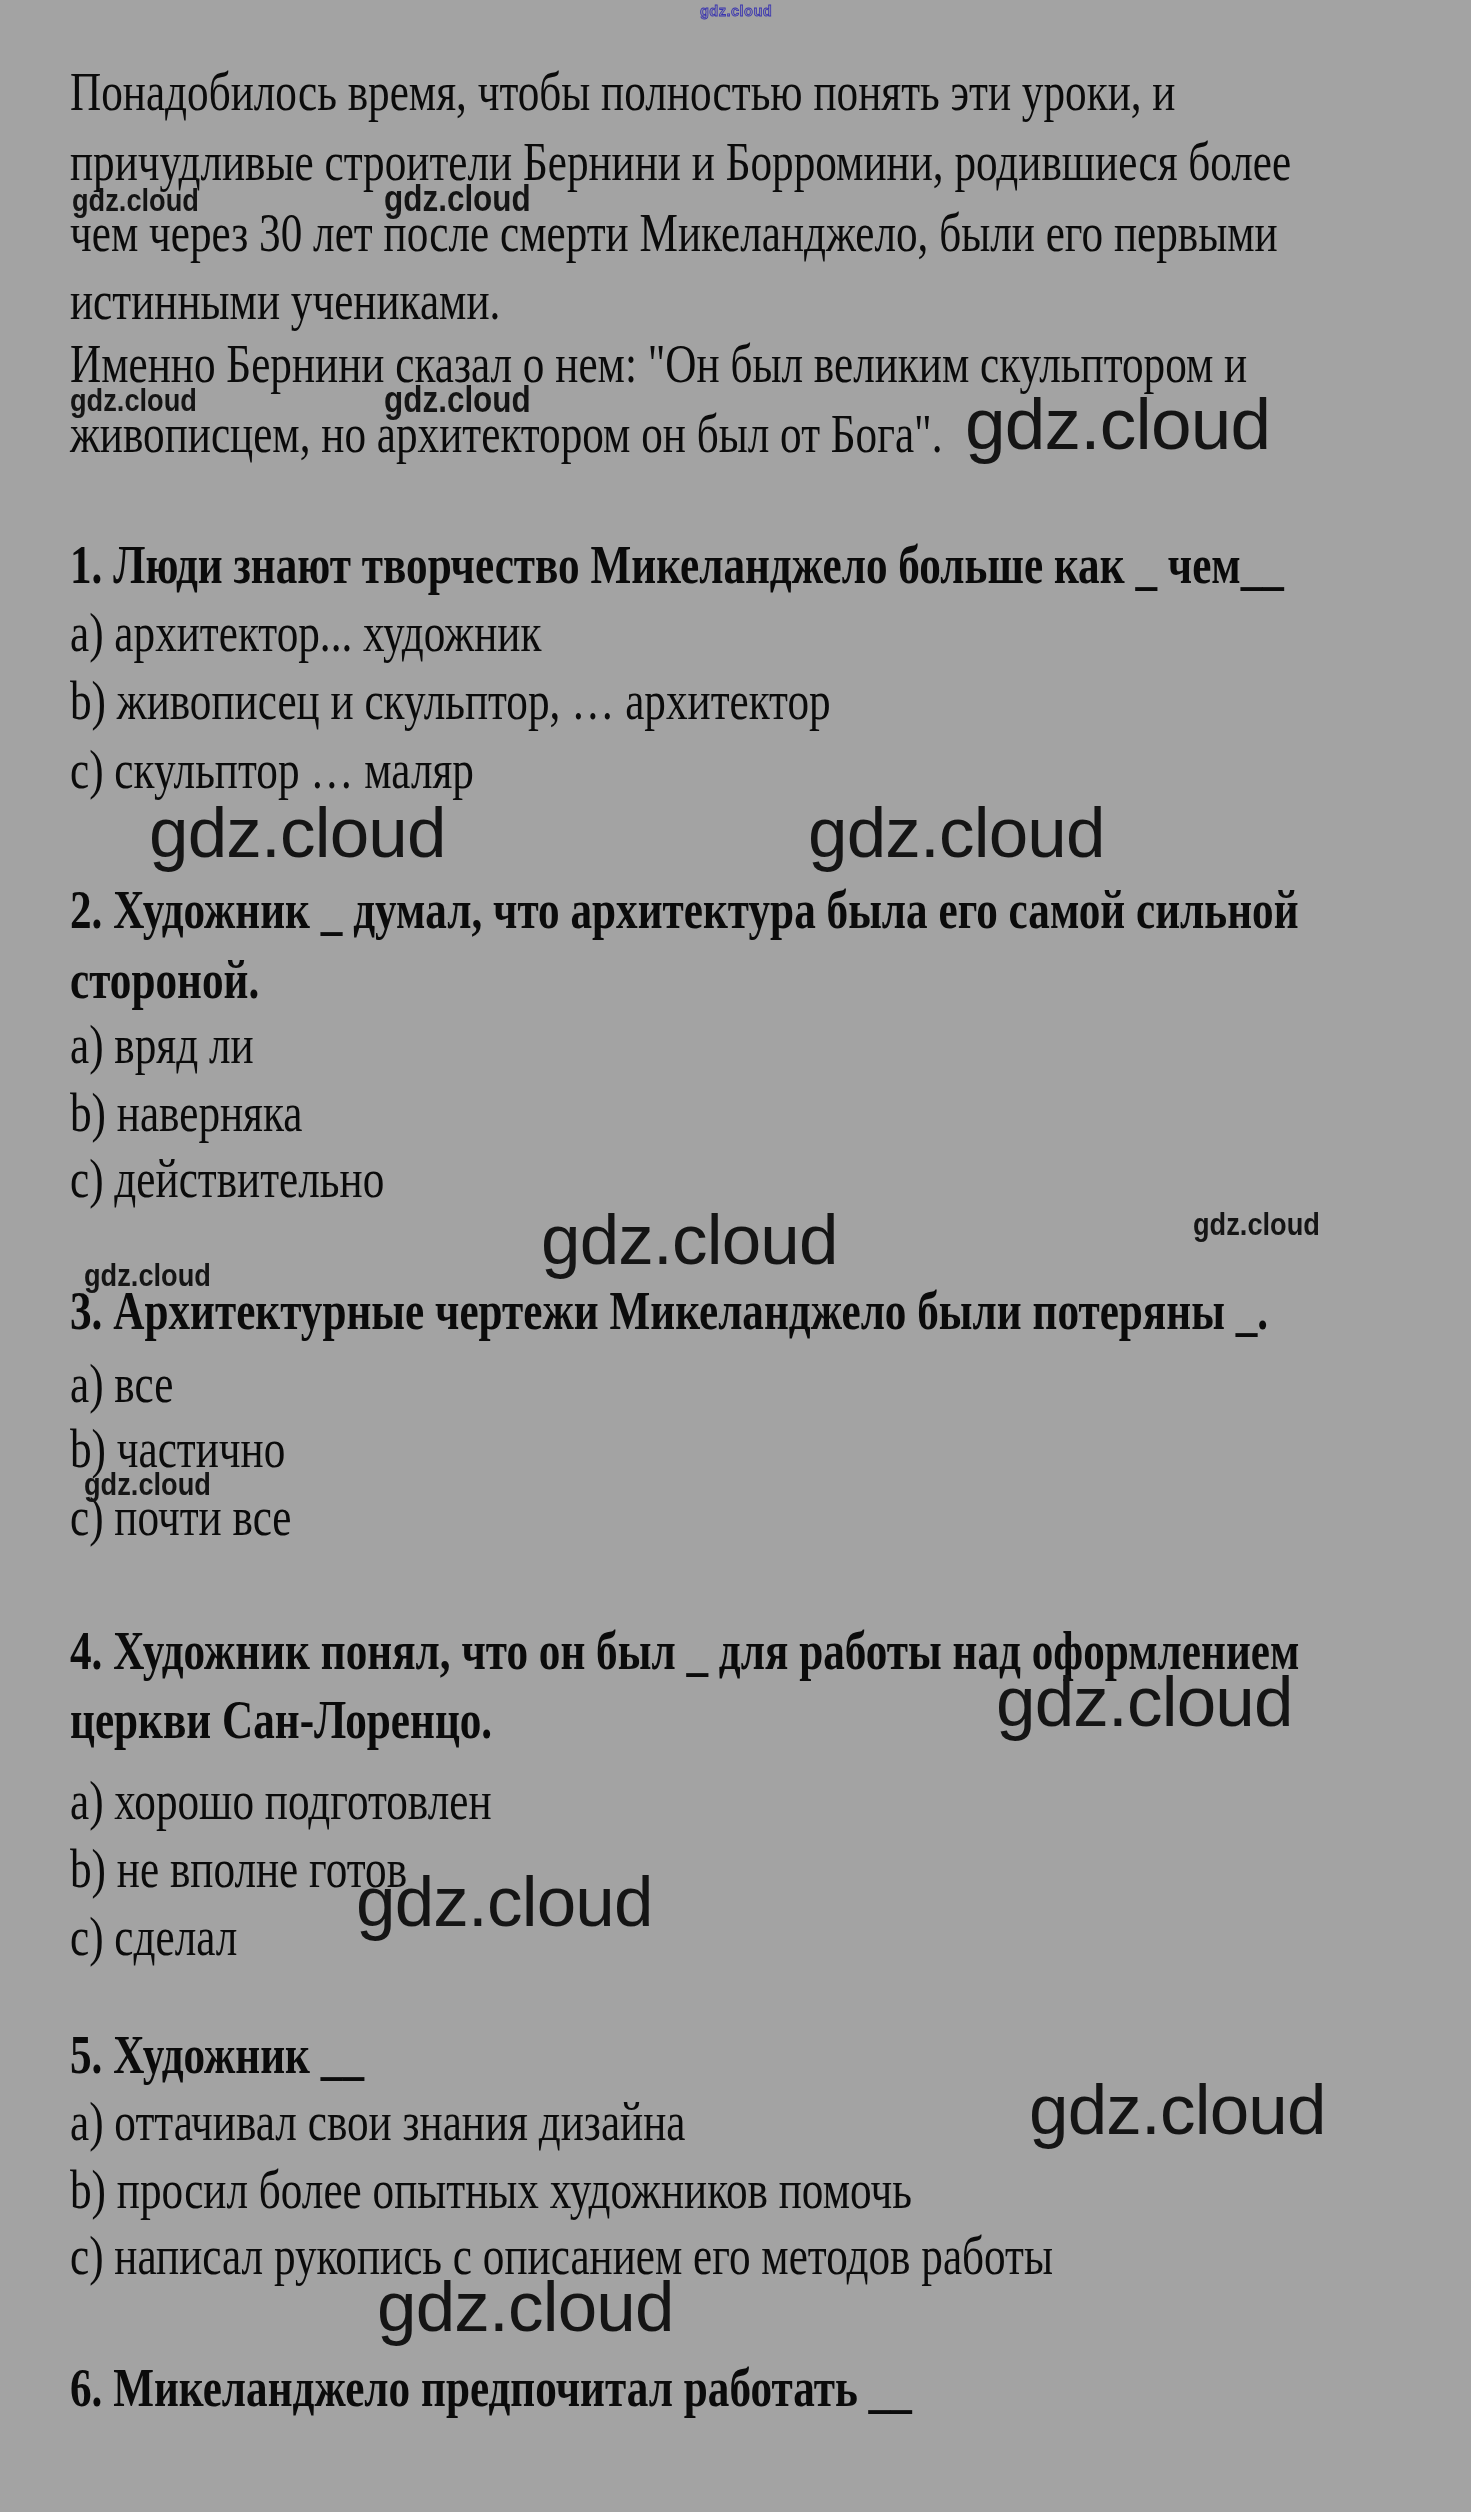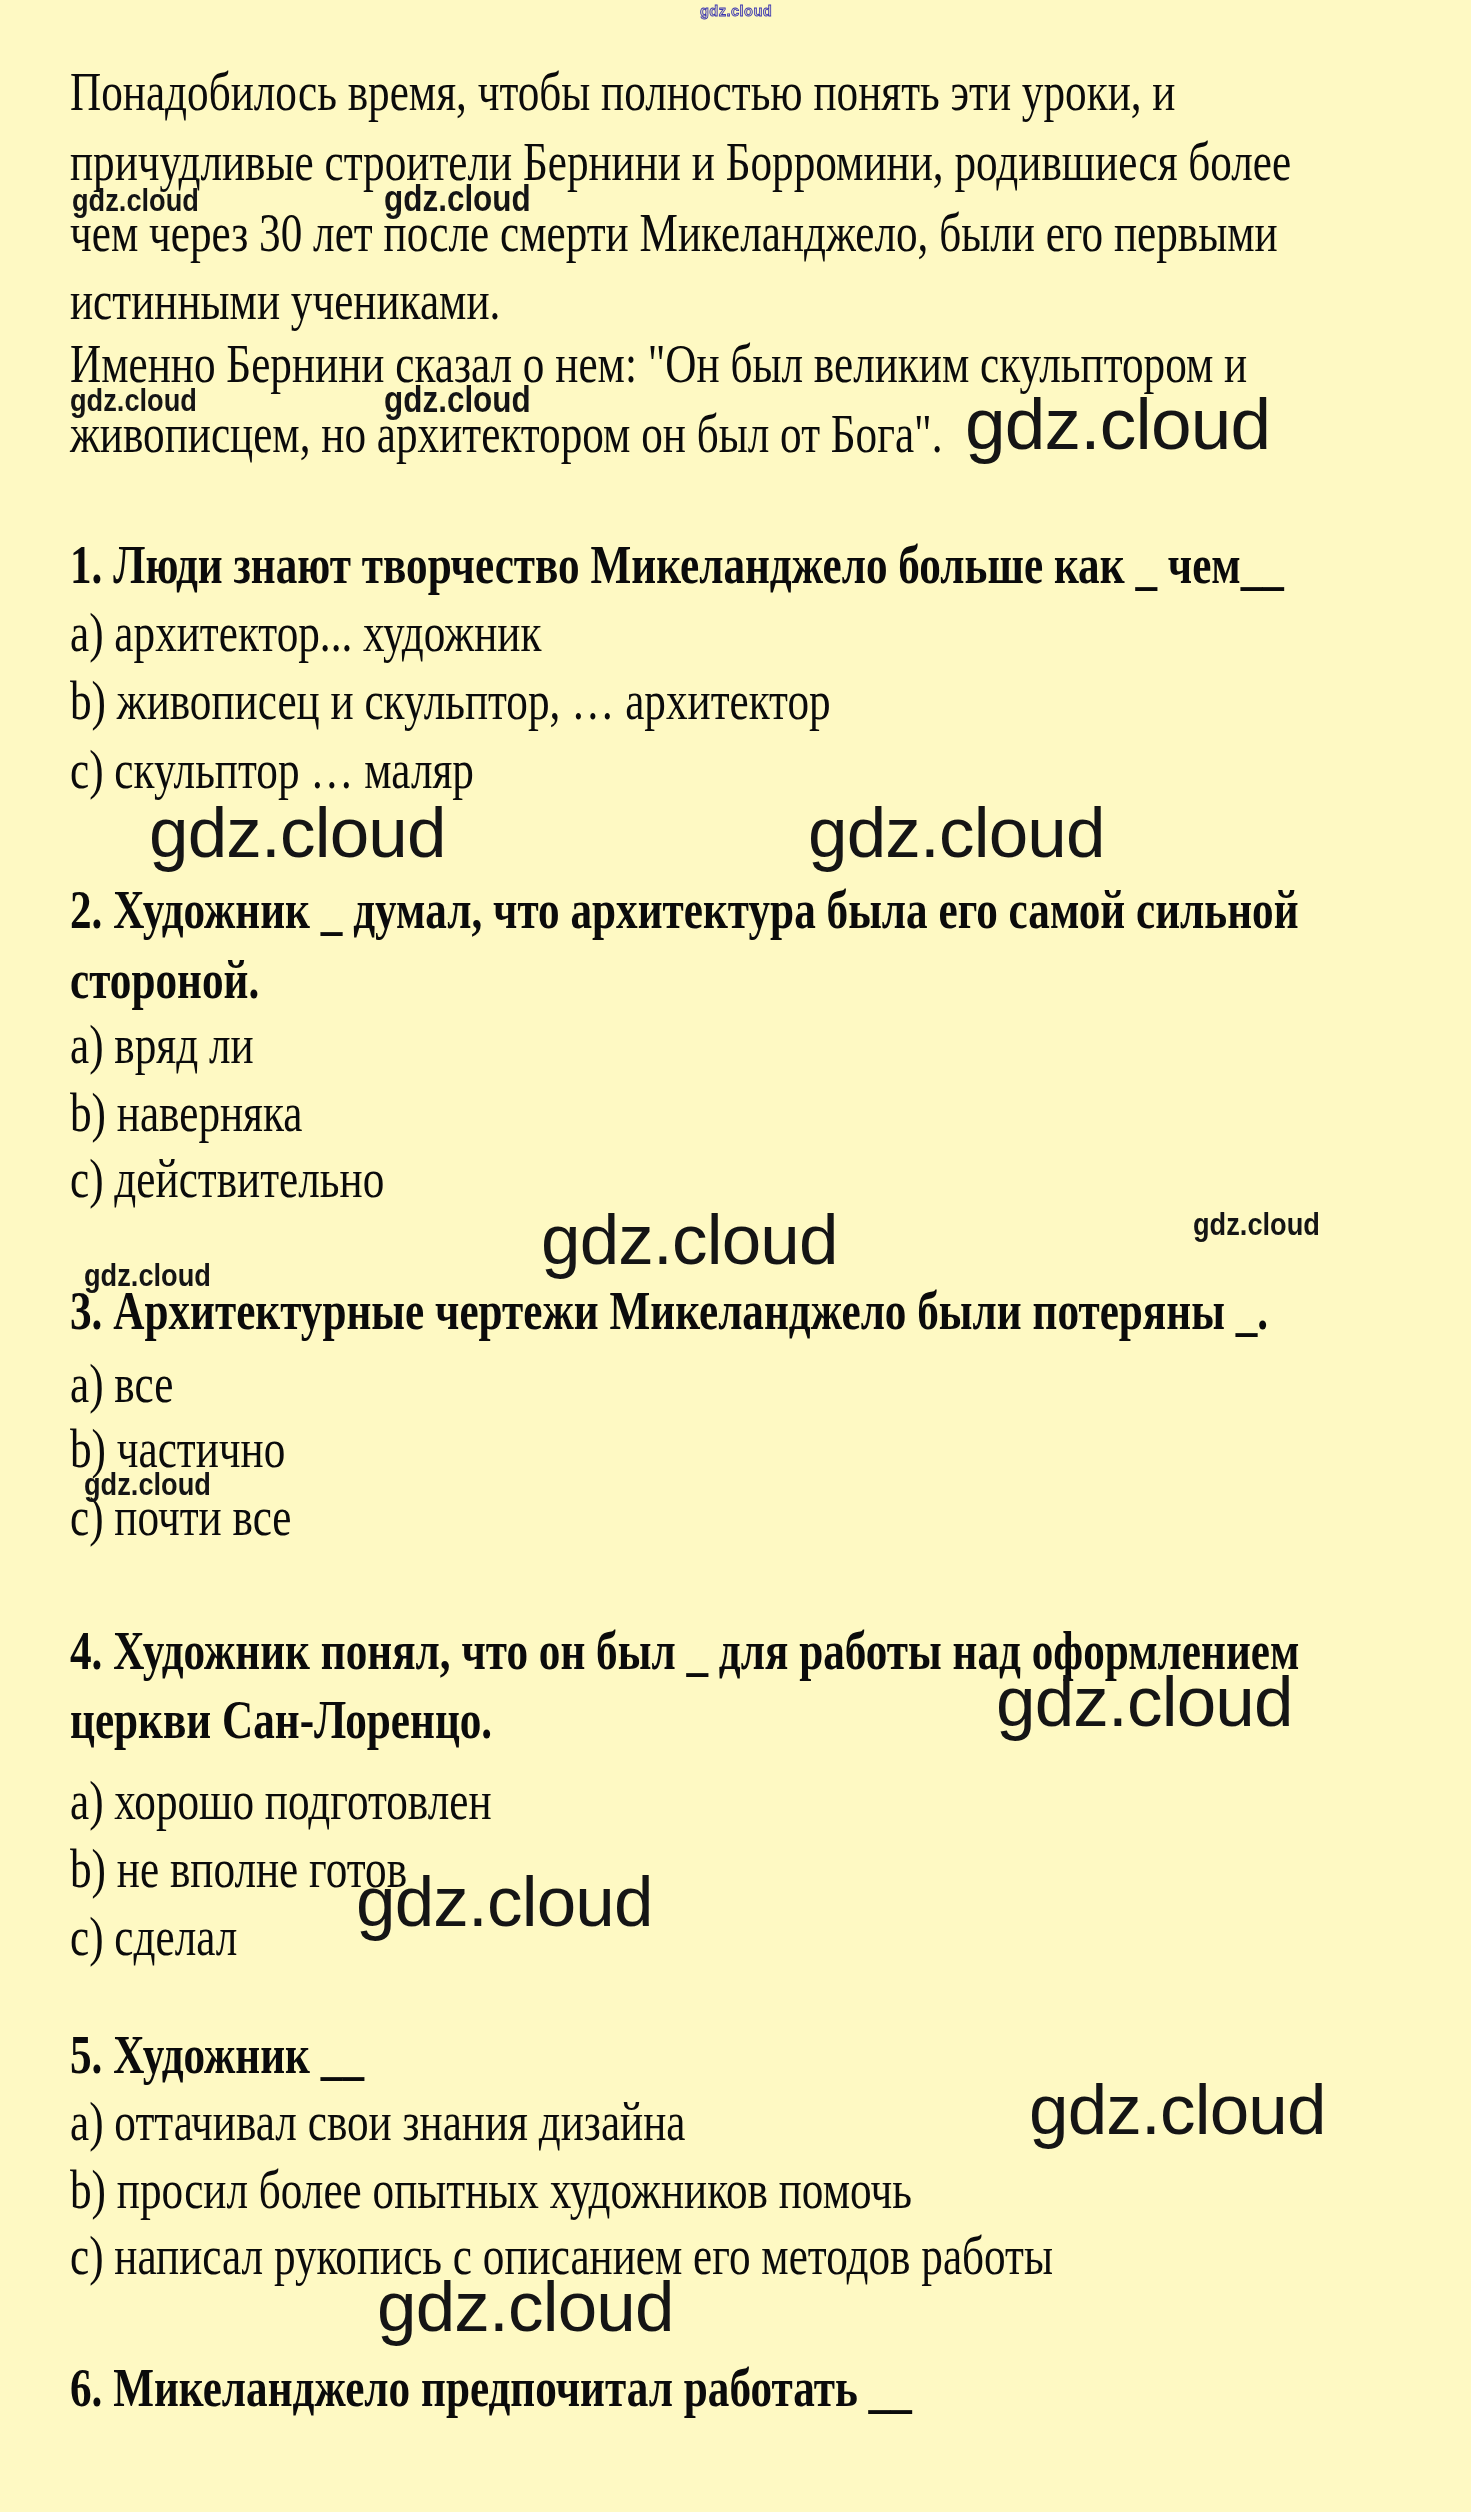--- a/index.html
+++ b/index.html
@@ -1,20 +1,20 @@
 <!DOCTYPE html>
 <html style="font-size:12.4px"><head>
 <meta charset="utf-8">
 <style>
   html,body{margin:0;padding:0}
   body{
     width:1471px;height:2512px;position:relative;background:#ffffff;overflow:hidden;
     font-family:"Liberation Serif","DejaVu Serif",serif;
   }
-  .page{position:absolute;inset:0;background:#fef9c3}
+  .page{position:absolute;inset:0;background:#a3a3a3}
   .line{
     position:absolute;left:70px;white-space:nowrap;color:#0b0b0b;
     font-family:"Liberation Serif","DejaVu Serif",serif;
     font-size:54px;line-height:1;
     transform:scaleX(.8);transform-origin:0 0;
   }
   .q{font-weight:700}
   .wm{
     position:absolute;white-space:nowrap;color:#151515;
     font-family:"Liberation Sans","DejaVu Sans",sans-serif;

